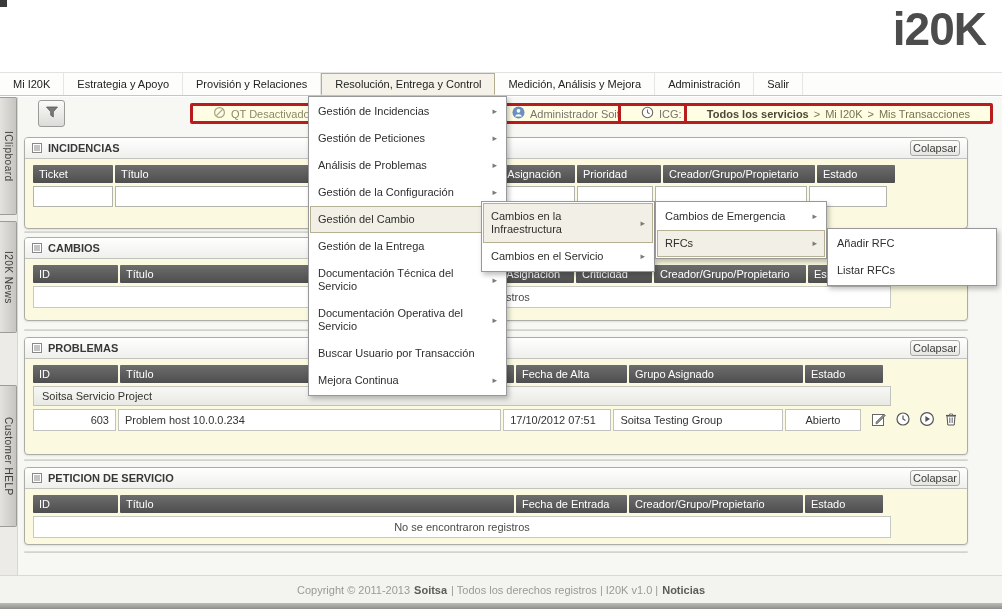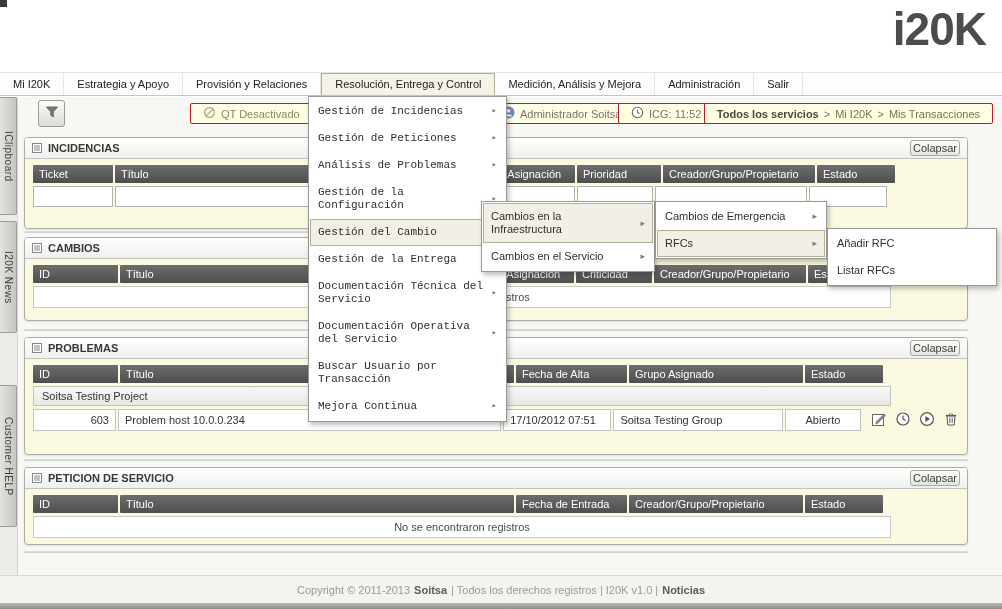--- a/index.html
+++ b/index.html
@@ -27,21 +27,21 @@
               writing-mode:vertical-rl; display:flex; align-items:center; justify-content:center; letter-spacing:0.5px; cursor:pointer; }
   #tab-clipboard { top:97px; height:118px; }
   #tab-news { top:221px; height:112px; }
   #tab-help { top:385px; height:142px; }
 
   
   .filter-btn { position:absolute; left:38px; top:100px; width:27px; height:27px;
                 background:linear-gradient(#fbfbfa,#dbdbd8); border:1px solid #9a9a96; border-radius:3px;
                 display:flex; align-items:center; justify-content:center; cursor:pointer; }
   .badge { position:absolute; top:103px; height:21px; display:flex; align-items:center; gap:5px;
-           background:#fffde4; border:1px solid #b91c1c; border-radius:2px; padding:0 12px; font-size:11px; color:#8a8868; white-space:nowrap; }
+           background:#fffde4; border:3px solid #b91c1c; border-radius:2px; padding:0 20px; font-size:11px; color:#8a8868; white-space:nowrap; }
   #qt-badge { left:190px; cursor:pointer; }
   #user-badge { left:489px; color:#77756a; }
   #icg-badge { left:618px; color:#77756a; }
   #crumb-badge { right:9px; color:#76744f; }
   #crumb-badge .root { font-weight:700; color:#4c4a33; cursor:pointer; }
   #crumb-badge .mid, #crumb-badge .leaf { cursor:pointer; }
 
   
   .panel { position:absolute; left:24px; width:944px; background:#fbfae1; border:1px solid #adada8;
            border-radius:4px; box-shadow:0 1px 2px rgba(0,0,0,0.10); }
@@ -72,21 +72,21 @@
 
   .sep { position:absolute; left:24px; width:944px; height:2px; background:linear-gradient(#e1e1db,#cfcfca); border-radius:1px; }
 
   
   .dropdown { position:absolute; background:#ffffff; border:1px solid #98989a; box-shadow:2px 3px 5px rgba(0,0,0,0.25);
               z-index:100; font-size:11px; color:#2e2e2e; padding:1px; }
   .dd-item { display:flex; align-items:center; padding:7px 8px; line-height:13px; cursor:pointer; }
   .dd-item .label { flex:1 1 auto; }
   .dd-item .arrow { margin-left:6px; color:#7a7a7a; font-size:9px; flex:0 0 auto; }
   .dd-item.active { background:#f2f0e6; outline:1px solid #b7b194; outline-offset:-1px; }
-  #menu-main { left:308px; top:96px; width:199px;font-family:Liberation Mono, monospace; }
+  #menu-main { left:308px; top:96px; width:199px; }
   #menu-cambio { left:481px; top:201px; width:174px; }
   #menu-infra { left:655px; top:201px; width:172px; }
   #menu-rfcs { left:827px; top:228px; width:170px; }
 
   
   .footer { position:absolute; left:0; top:575px; width:100%; height:28px; background:#f3f3ef; border-top:1px solid #d8d8d4;
             display:flex; align-items:center; justify-content:center; gap:4px; font-size:11px; color:#9b9b95; }
   .footer b { color:#5c5c57; }
   .footer .news { cursor:pointer; }
   .bottom-bar { position:absolute; bottom:0; left:0; width:100%; height:6px; background:linear-gradient(#bcbcb8,#8d8d89); }
@@ -235,21 +235,21 @@
       <button class="collapse-btn">Colapsar</button>
     </div>
     <div class="pbody">
       <div class="thead">
         <div class="th" style="width:85px">ID</div>
         <div class="th" style="width:394px">Título</div>
         <div class="th" style="width:111px">Fecha de Alta</div>
         <div class="th" style="width:174px">Grupo Asignado</div>
         <div class="th" style="width:78px">Estado</div>
       </div>
-      <div class="group-row" style="width:858px">Soitsa Testing Project</div>
+      <div class="group-row" style="width:858px">Soitsa Servicio Project</div>
       <div class="trow">
         <div class="td num" style="width:85px">603</div>
         <div class="td" style="width:394px">Problem host 10.0.0.234</div>
         <div class="td" style="width:111px">17/10/2012 07:51</div>
         <div class="td" style="width:174px">Soitsa Testing Group</div>
         <div class="td center" style="width:78px">Abierto</div>
         <div class="actions">
           <button class="action-btn">
             <span>
               <svg width="16" height="16" viewBox="0 0 16 16">

